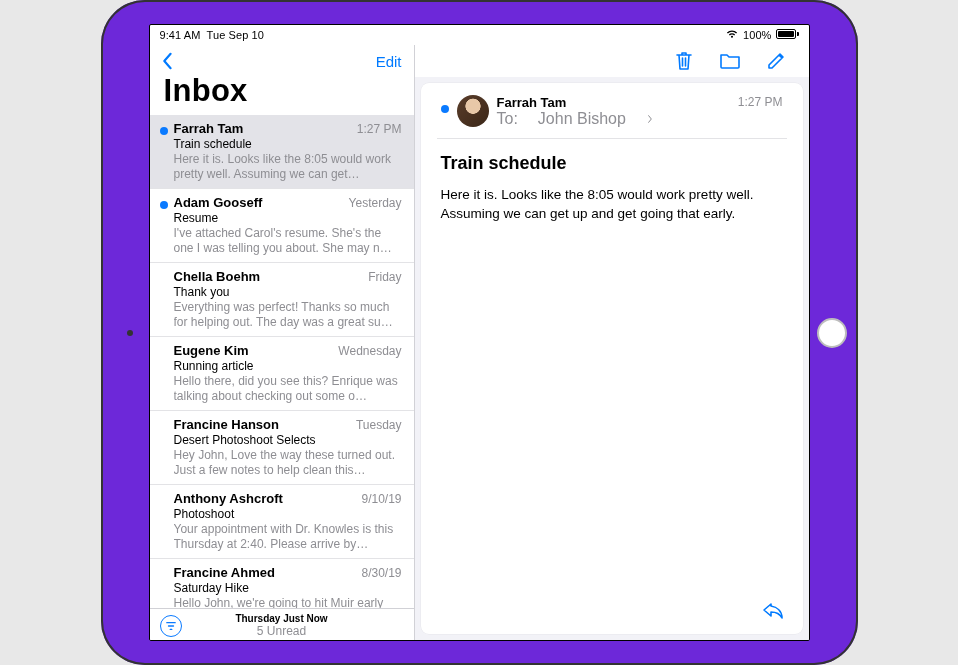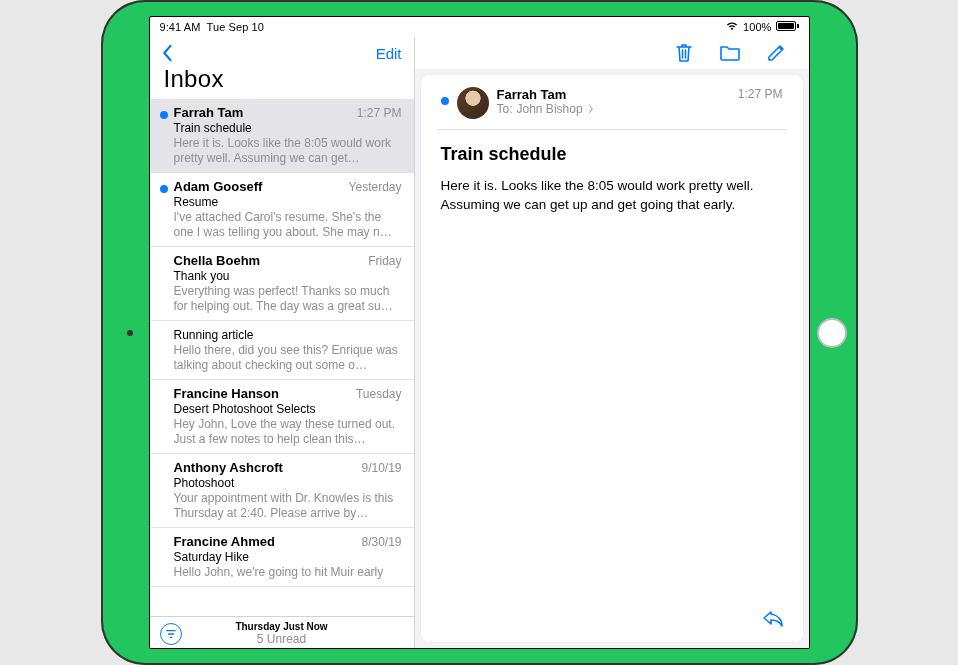--- a/index.html
+++ b/index.html
@@ -1,20 +1,20 @@
 <!DOCTYPE html>
 <html><head>
   <meta charset="utf-8">
   <style>
     * { margin: 0; padding: 0; box-sizing: border-box; font-family: -apple-system, "Helvetica Neue", Helvetica, Arial, sans-serif; -webkit-font-smoothing: antialiased; }
     html, body { width: 100%; height: 100%; background: #e8e8e8; }
     .device-frame {
       width: 757px; height: 665px; margin: 0 auto; position: relative;
-      background: #22c55e; border-radius: 44px; box-shadow: 0 0 0 2px #333 inset;
-      padding: 16px 48px;
+      background: #6d28d9; border-radius: 44px; box-shadow: 0 0 0 2px #333 inset;
+      padding: 24px 48px;
     }
     .home-button {
       position: absolute; right: 11px; top: 50%; transform: translateY(-50%);
       width: 30px; height: 30px; border: 2px solid #bdbdbd; border-radius: 50%;
       background: #fff;
     }
     .camera-dot {
       position: absolute; left: 26px; top: 50%; transform: translateY(-50%);
       width: 6px; height: 6px; background:#333; border-radius:50%;
     }
@@ -37,21 +37,21 @@
 
     .content { flex:1; display:flex; overflow:hidden; }
 
     .sidebar {
       width: 265px; flex:0 0 265px; border-right:1px solid #d1d1d6;
       display:flex; flex-direction:column; background:#fff; overflow:hidden;
     }
     .sidebar-top { display:flex; align-items:center; padding: 4px 12px 0 6px; height:28px; }
     .chevron-back { width:22px; height:22px; display:flex; align-items:center; justify-content:center; color:#007aff; }
     .edit-btn { margin-left:auto; color:#007aff; font-size:15px; }
-    .inbox-title { font-size:24px; font-weight:400; padding: 0 14px 6px; letter-spacing:0.3px; }
+    .inbox-title { font-size:31px; font-weight:700; padding: 0 14px 6px; letter-spacing:0.3px; }
 
     .messages { flex:1; overflow-y:hidden; }
     .msg {
       padding: 6px 12px 6px 24px; border-bottom:1px solid #e3e3e6; position:relative;
     }
     .msg.selected { background:#e3e3e8; }
     .msg .dot {
       position:absolute; left:10px; top:12px; width:8px; height:8px; border-radius:50%; background:#0a7aff;
     }
     .msg-row1 { display:flex; align-items:baseline; }
@@ -83,21 +83,21 @@
       display:flex; flex-direction:column; position:relative;
     }
     .detail-header { display:flex; align-items:flex-start; gap:8px; padding-bottom:10px;}
     .unread-dot { width:8px; height:8px; border-radius:50%; background:#0a7aff; margin-top:10px; flex-shrink:0; }
     .avatar {
       width:32px; height:32px; border-radius:50%; background:linear-gradient(135deg,#c28a53,#a66a3d); flex-shrink:0;
       background-image: radial-gradient(circle at 50% 35%, #e8c8a8 28%, transparent 30%), linear-gradient(135deg,#5a3d2a,#3b2718);
     }
     .header-text { flex:1; }
     .detail-from { font-size:13px; font-weight:600; }
-    .detail-to-row { display:flex; align-items:center; gap:4px; font-size:12px; color:#8e8e93; }
+    .detail-to-row { display:flex; align-items:center; gap:20px; font-size:16px; color:#8e8e93; }
     .to-name { color:#8e8e93; }
     .small-chevron { width:8px; height:8px; }
     .detail-time { font-size:12px; color:#8e8e93; }
     .divider { height:1px; background:#e3e3e6; margin: 0 -4px 0; }
     .detail-subject { font-size:18px; font-weight:700; padding:14px 0 12px; }
     .detail-body { font-size:13.5px; color:#000; line-height:1.4; }
     .reply-btn {
       position:absolute; right:18px; bottom:10px; color:#007aff; width:24px; height:24px;
     }
   </style>
@@ -161,20 +161,24 @@
             </div>
             <div class="msg">
               <div class="msg-row1">
                 <span class="msg-from">Chella Boehm</span>
                 <span class="msg-time">Friday</span>
               </div>
               <div class="msg-subject">Thank you</div>
               <div class="msg-preview">Everything was perfect! Thanks so much for helping out. The day was a great su…</div>
             </div>
             <div class="msg">
+              <div class="msg-row1">
+                <span class="msg-from">Eugene Kim</span>
+                <span class="msg-time">Wednesday</span>
+              </div>
               <div class="msg-subject">Running article</div>
               <div class="msg-preview">Hello there, did you see this? Enrique was talking about checking out some o…</div>
             </div>
             <div class="msg">
               <div class="msg-row1">
                 <span class="msg-from">Francine Hanson</span>
                 <span class="msg-time">Tuesday</span>
               </div>
               <div class="msg-subject">Desert Photoshoot Selects</div>
               <div class="msg-preview">Hey John, Love the way these turned out. Just a few notes to help clean this…</div>

